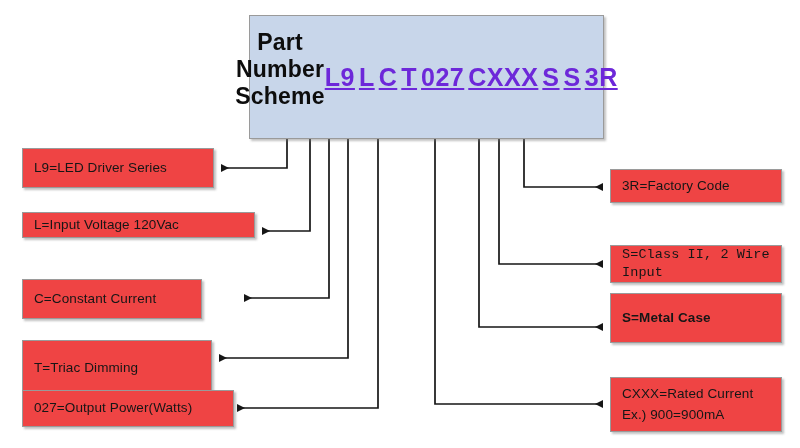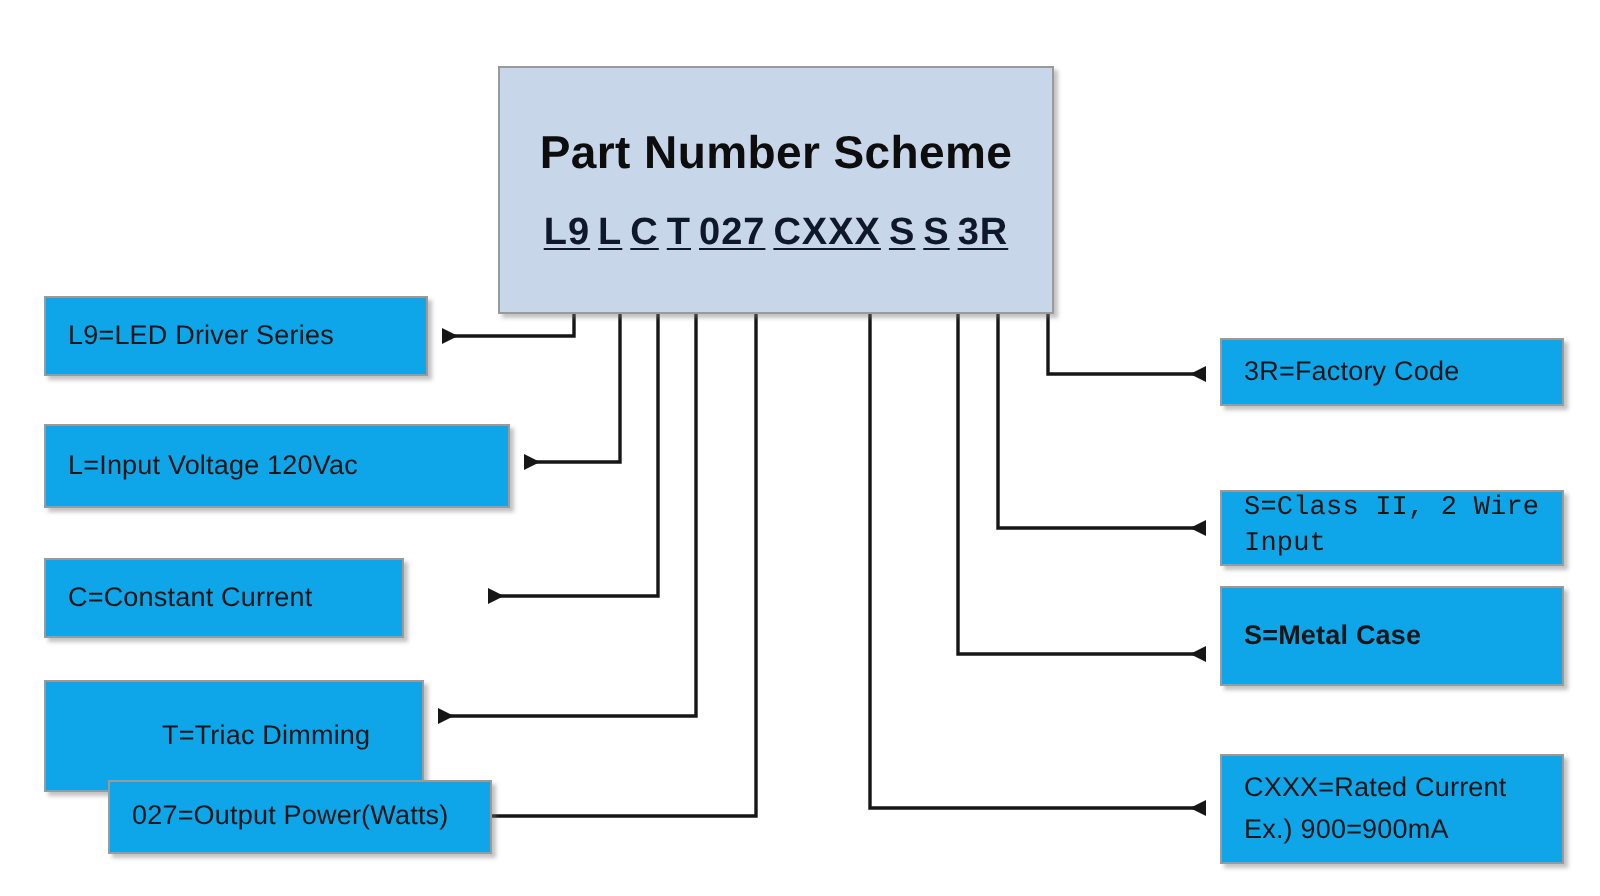--- a/index.html
+++ b/index.html
@@ -25,76 +25,75 @@
     position: absolute;
     left: 0;
     top: 0;
     width: 800px;
     height: 448px;
     pointer-events: none;
   }
   .box {
     position: absolute;
     box-sizing: border-box;
-    background: #0ea5e9;
+    background: #ef4444;
     border: 1px solid #9a9a9a;
     box-shadow: 2px 2px 2px rgba(120,120,120,0.45);
     display: flex;
     align-items: center;
     color: #161616;
   }
   .box-label {
     display: block;
     padding-left: 11px;
     font-size: 13.5px;
     line-height: 1.35;
     letter-spacing: 0.1px;
     white-space: pre-line;
   }
   
   #scheme-box {
     left: 249px;
     top: 15px;
-    width: 278px;
+    width: 355px;
     height: 124px;
-    flex-direction: column;
+    flex-direction: row;
     justify-content: center;
     align-items: center;
     background: #c8d6ea;
-    margin-top: 18px;
   }
   #scheme-title {
     font-size: 23px;
     font-weight: bold;
     color: #0d0d0d;
     text-align: center;
     margin-bottom: 16px;
     letter-spacing: 0.2px;
   }
   #scheme-code {
-    font-size: 19px;
+    font-size: 25px;
     font-weight: bold;
-    color: #0f172a;
+    color: #6d28d9;
     text-align: center;
     letter-spacing: 0.5px;
     white-space: nowrap;
   }
   #scheme-code .seg {
     text-decoration: underline;
     text-underline-offset: 2px;
     margin-right: 4px;
   }
   #scheme-code .seg:last-child { margin-right: 0; }
 
   
   #box-series      { left: 22px; top: 148px; width: 192px; height: 40px; }
-  #box-input-volt  { left: 22px; top: 212px; width: 233px; height: 42px; }
+  #box-input-volt  { left: 22px; top: 212px; width: 233px; height: 26px; }
   #box-const-cur   { left: 22px; top: 279px; width: 180px; height: 40px; }
-  #box-triac       { left: 22px; top: 340px; width: 190px; height: 56px; padding-left: 47px; }
-  #box-output-pwr  { left: 22px; top: 390px; width: 192px; height: 37px; margin-left: 32px; }
+  #box-triac       { left: 22px; top: 340px; width: 190px; height: 56px; }
+  #box-output-pwr  { left: 22px; top: 390px; width: 212px; height: 37px; }
 
   
   #box-factory     { left: 610px; top: 169px; width: 172px; height: 34px; }
   #box-class       { left: 610px; top: 245px; width: 172px; height: 38px; font-family: Liberation Mono, monospace; }
   #box-metal       { left: 610px; top: 293px; width: 172px; height: 50px; font-weight: bold; }
   #box-rated       { left: 610px; top: 377px; width: 172px; height: 55px; }
   #box-rated .box-label { line-height: 1.5; }
 </style>
 </head>
 <body>

